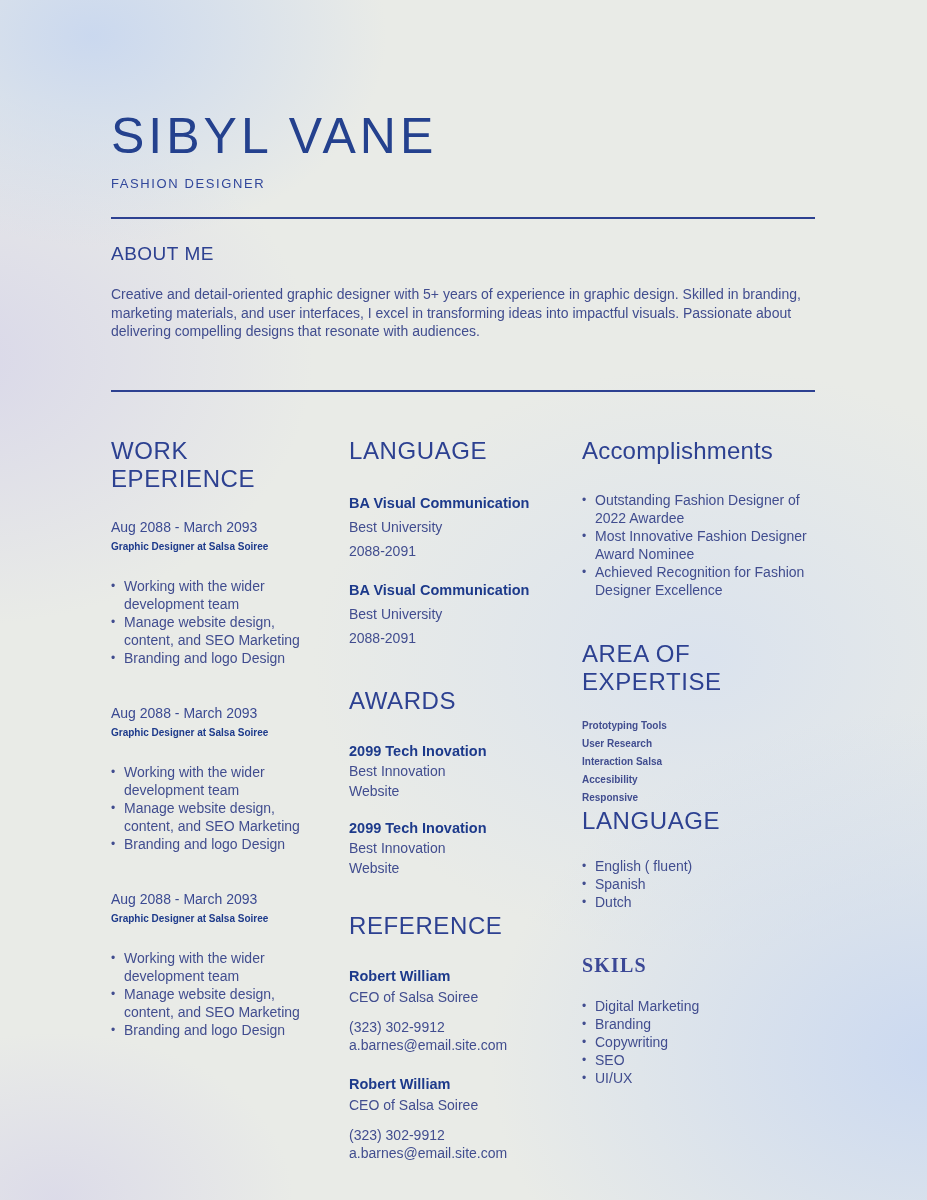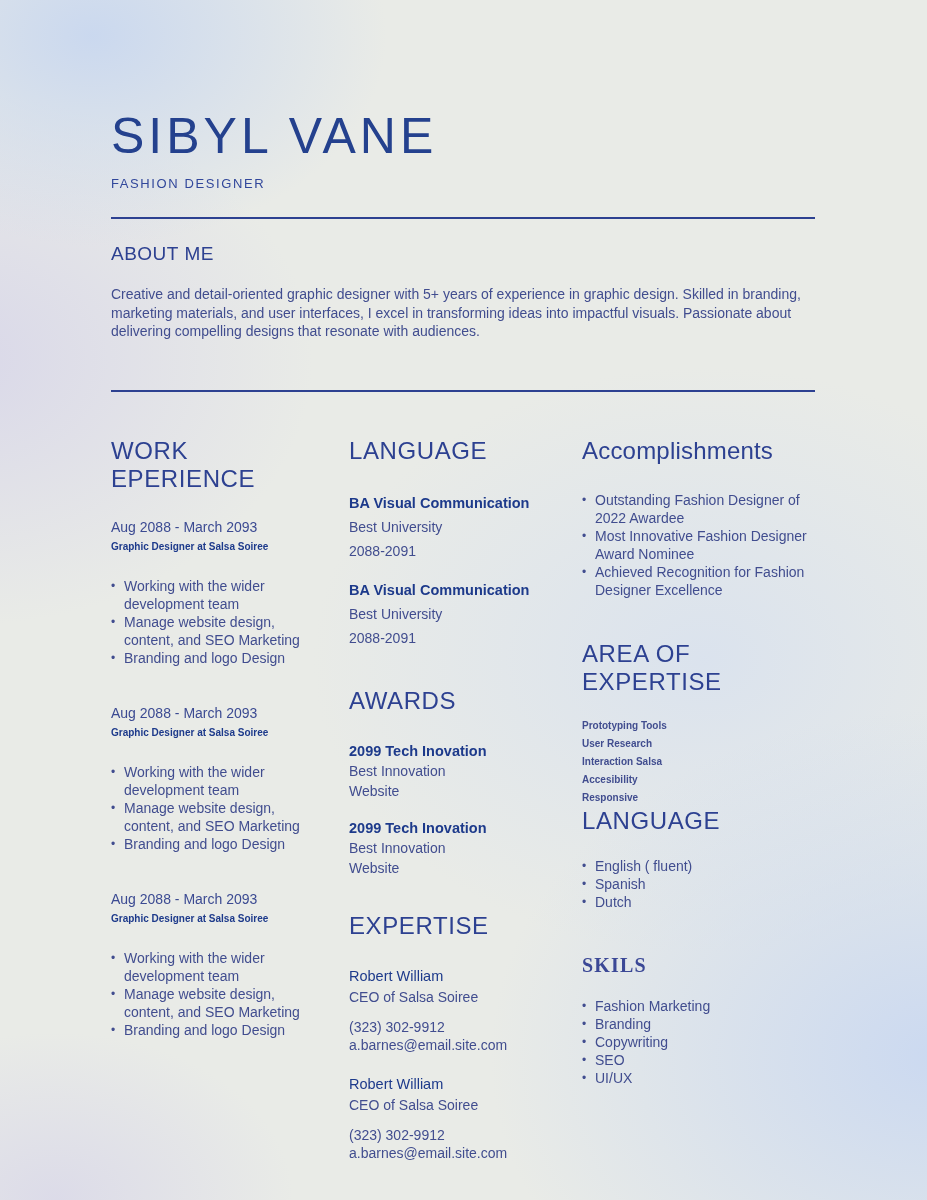--- a/index.html
+++ b/index.html
@@ -161,21 +161,21 @@
   }
   .award-line { font-size: 14px; line-height: 20px; color: #414d8f; }
 
   .heading-awards { margin-top: 37px; }
   .heading-reference { margin-top: 34px; }
 
   
   .ref-entry { margin-bottom: 20px; }
   .ref-name {
     font-size: 14.5px;
-    font-weight: 400;
+    font-weight: 700;
     color: #1d3a8b;
     line-height: 21px;
   }
   .ref-role { font-size: 14px; line-height: 21px; color: #414d8f; margin-bottom: 10px; }
   .ref-phone, .ref-email { font-size: 14px; line-height: 18px; color: #414d8f; }
 
   
   .plain-list div { font-size: 10px; line-height: 18px; color: #414d8f; font-weight: bold; }
   .heading-expertise { margin-top: 41px; margin-bottom: 21px; }
   .heading-language  { margin-bottom: 22px; }
@@ -259,21 +259,21 @@
           <div class="award-name">2099 Tech Inovation</div>
           <div class="award-line">Best Innovation</div>
           <div class="award-line">Website</div>
         </div>
         <div class="award-entry">
           <div class="award-name">2099 Tech Inovation</div>
           <div class="award-line">Best Innovation</div>
           <div class="award-line">Website</div>
         </div>
 
-        <div class="section-heading heading-reference">EXPERTISE</div>
+        <div class="section-heading heading-reference">REFERENCE</div>
 
         <div class="ref-entry">
           <div class="ref-name">Robert William</div>
           <div class="ref-role">CEO of Salsa Soiree</div>
           <div class="ref-phone">(323) 302-9912</div>
           <div class="ref-email">a.barnes@email.site.com</div>
         </div>
         <div class="ref-entry">
           <div class="ref-name">Robert William</div>
           <div class="ref-role">CEO of Salsa Soiree</div>
@@ -301,21 +301,21 @@
 
         <div class="section-heading heading-language">LANGUAGE</div>
         <ul class="bullets">
           <li>English ( fluent)</li>
           <li>Spanish</li>
           <li>Dutch</li>
         </ul>
 
         <div class="section-heading serif heading-skills">SKILS</div>
         <ul class="bullets">
-          <li>Fashion Marketing</li>
+          <li>Digital Marketing</li>
           <li>Branding</li>
           <li>Copywriting</li>
           <li>SEO</li>
           <li>UI/UX</li>
         </ul>
       </div>
 
     </div>
   </div>
 </div>

